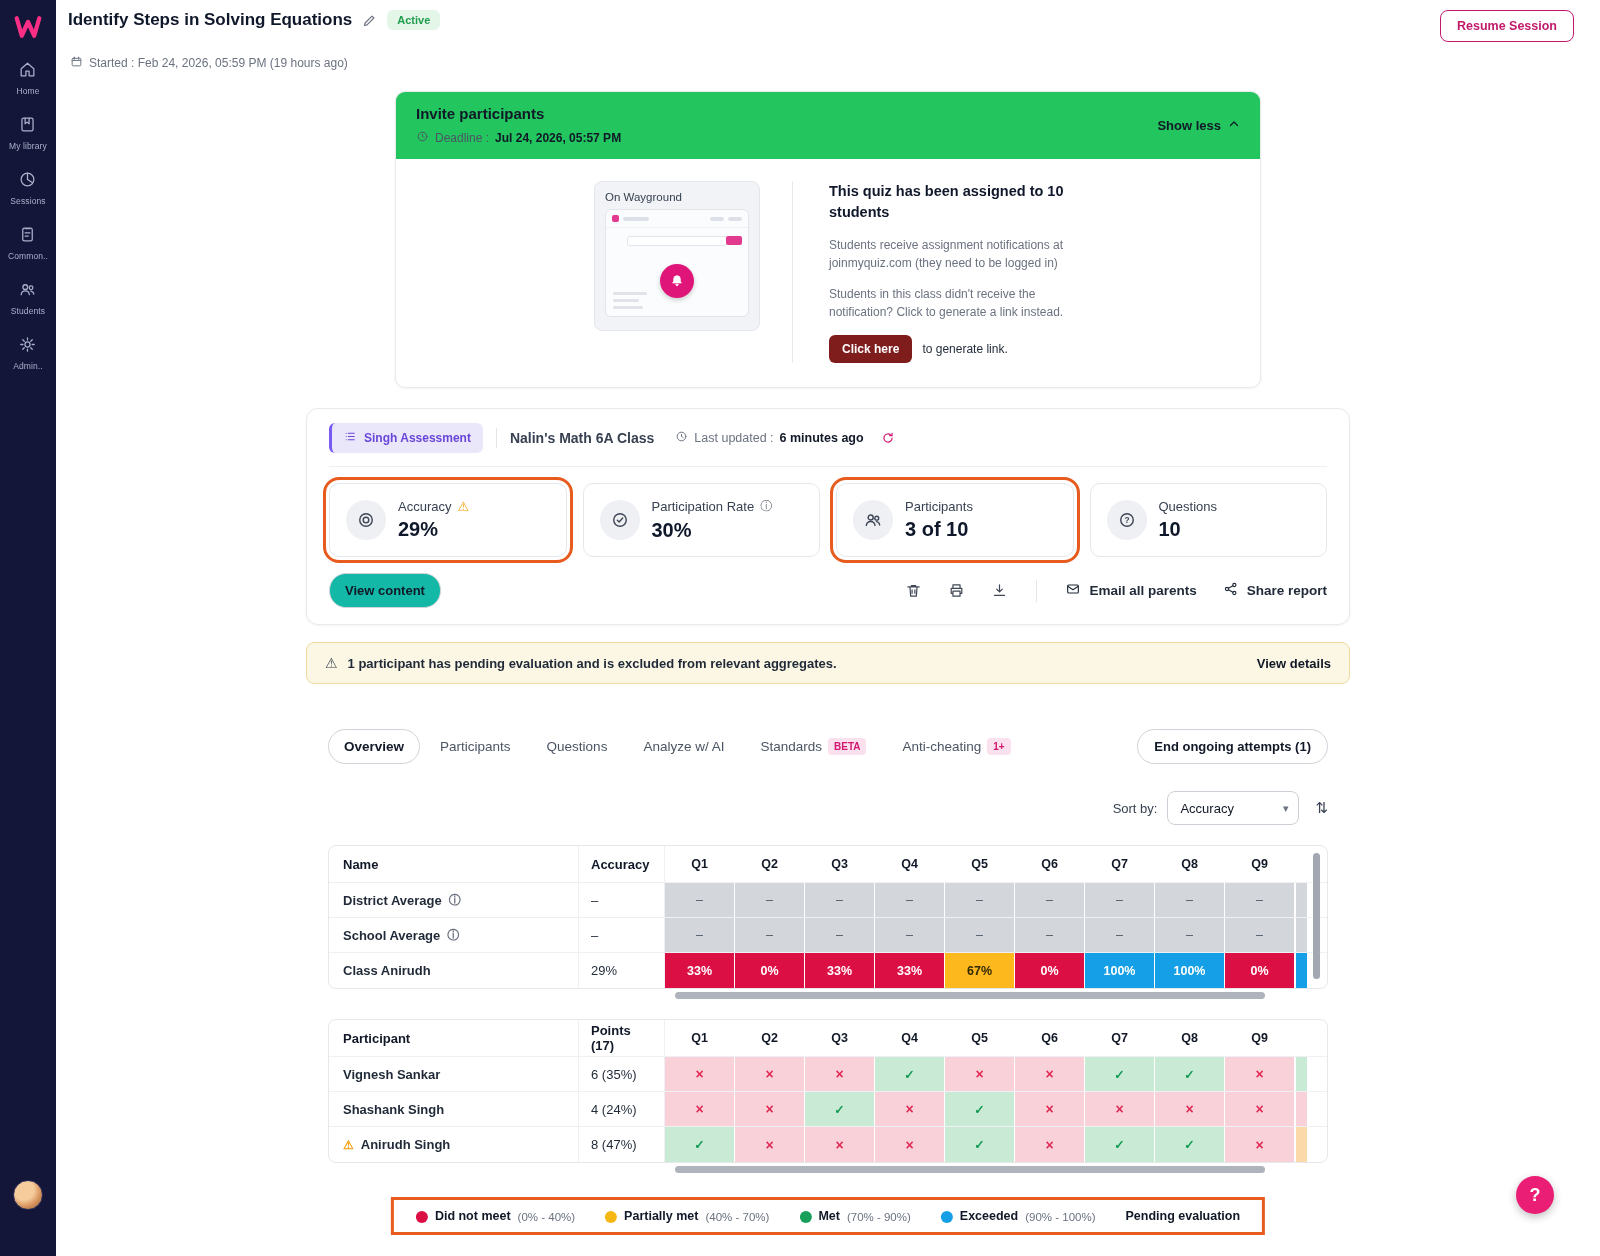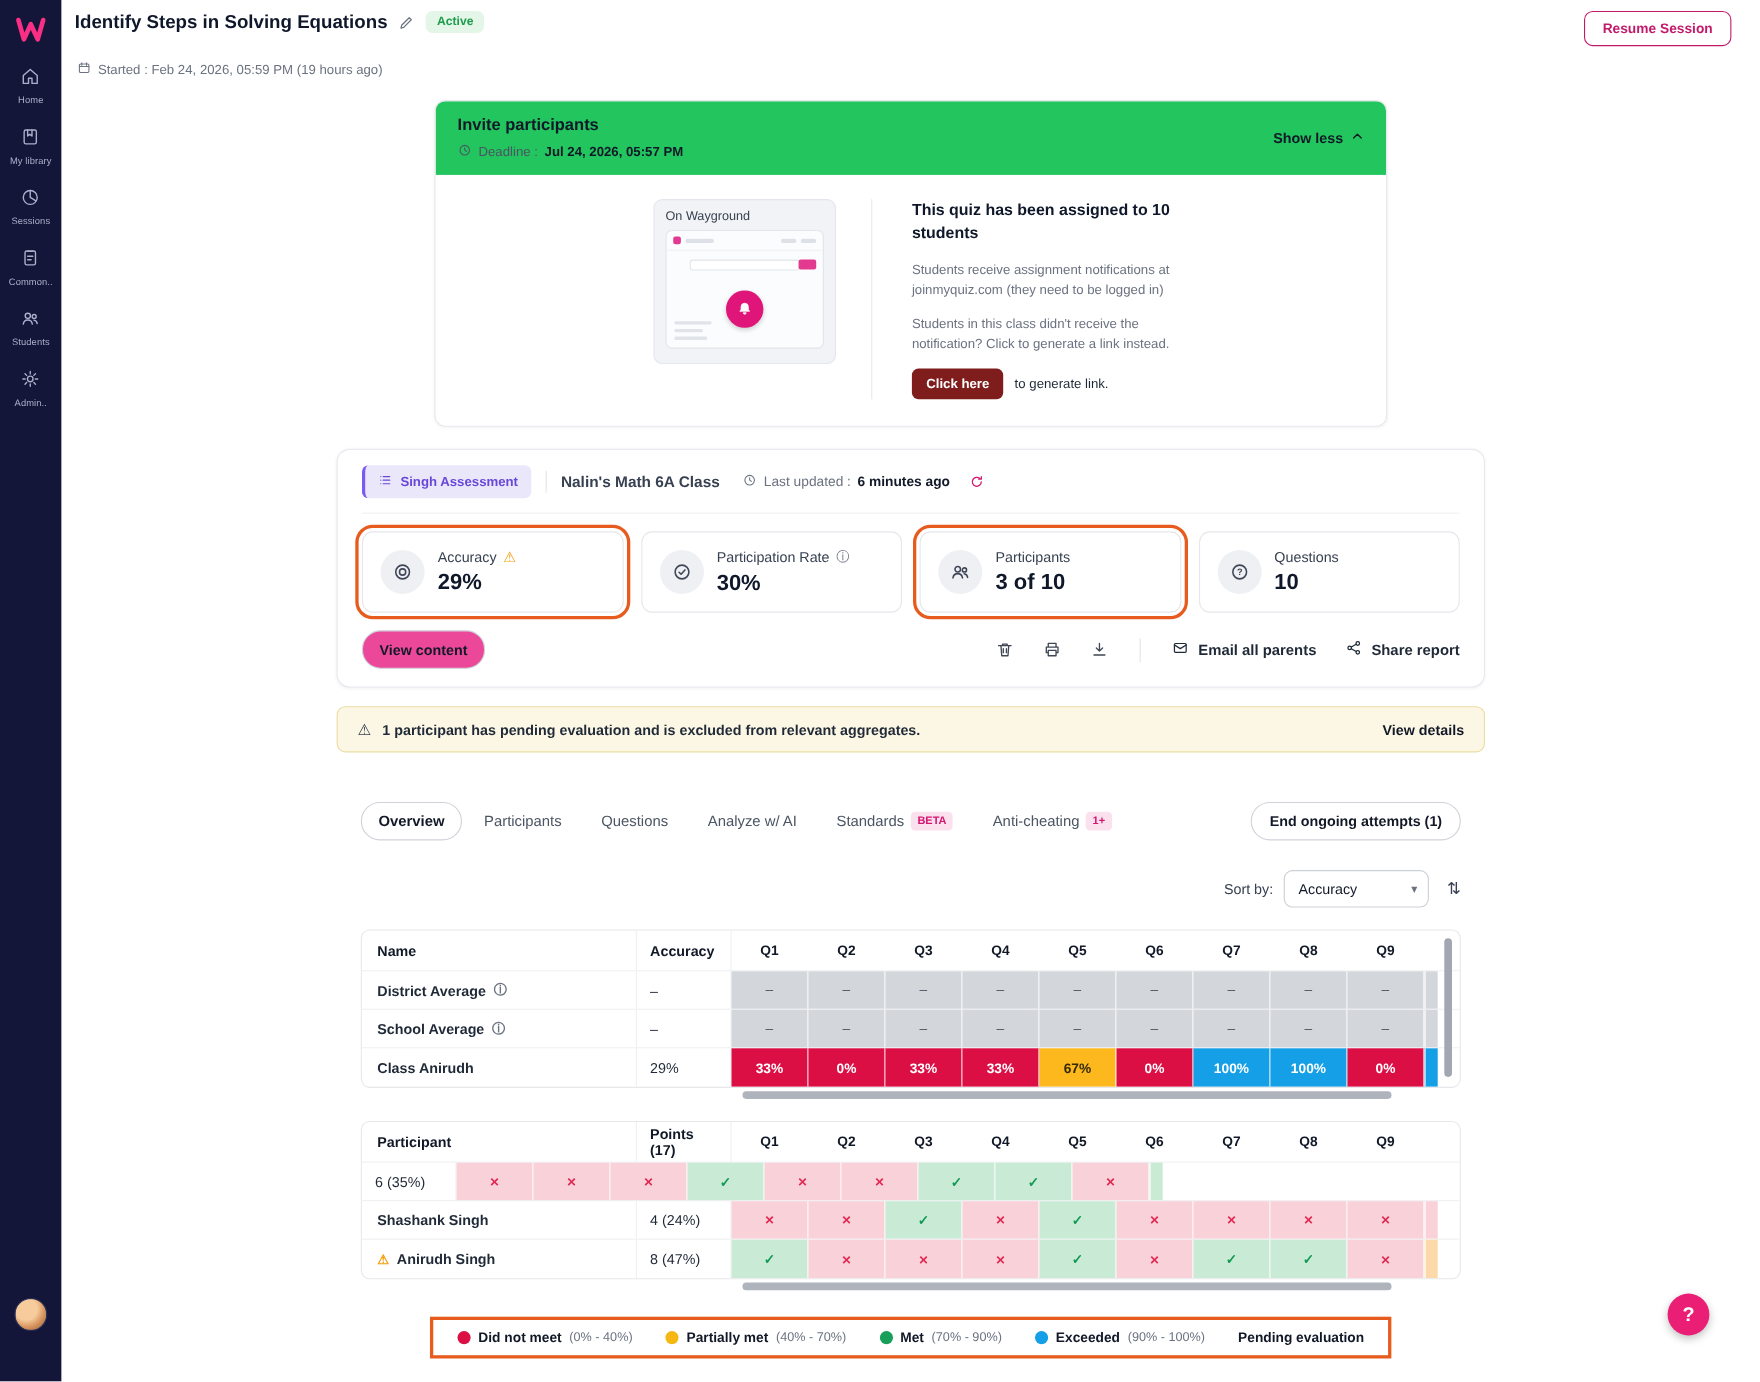--- a/index.html
+++ b/index.html
@@ -82,21 +82,21 @@
 
   .insight-row{display:flex;align-items:center;gap:38px;margin-top:16px}
   .insight-label{font-size:13.5px;font-weight:bold}
   .insight{display:flex;align-items:center;gap:8px;font-size:13px;font-weight:bold;color:#1f2937}
   .dotic{width:15px;height:15px;border-radius:50%;display:flex;align-items:center;justify-content:center;color:#fff;font-size:9.5px;font-weight:bold}
   .ic-done{background:#1f9d4d}.ic-done::after{content:"✓"}
   .ic-miss{background:#dc2e44}.ic-miss::after{content:"×";font-size:11px}
   .ic-un{background:#49505e}.ic-un::after{content:"!"}
 
   .actions{display:flex;align-items:center;margin-top:16px}
-  .btn-view{border:1px solid #cfd4da;background:#ec4899;border-radius:17px;padding:9px 15px;font-family:inherit;font-size:13px;font-weight:bold;color:#111827;cursor:pointer}
+  .btn-view{border:1px solid #cfd4da;background:#14b8a6;border-radius:17px;padding:9px 15px;font-family:inherit;font-size:13px;font-weight:bold;color:#111827;cursor:pointer}
   .actions-right{margin-left:auto;display:flex;align-items:center;gap:26px}
   .tool-ic{color:#3f4754;display:flex;cursor:pointer}
   .tool-ic svg{width:17px;height:17px}
   .act-div{width:1px;height:22px;background:#e2e5ea;margin:0 2px}
   .ghost-btn{display:flex;align-items:center;gap:8px;background:none;border:none;font-family:inherit;font-size:13.5px;font-weight:bold;color:#1f2937;cursor:pointer}
   .ghost-btn svg{width:16px;height:16px}
 
   
   .banner{width:1044px;margin:17px auto 0;background:#fcf7e4;border:1px solid #ecdca2;border-radius:8px;padding:12px 18px;display:flex;align-items:center;gap:10px}
   .banner-warn{color:#374151;font-size:14px}
@@ -140,21 +140,21 @@
   .strip-blue{background:#149fe6;border-left:1px solid #fff}
   .strip-green{background:#c9ebd5;border-left:1px solid #fff}
   .strip-pink{background:#f9d2d9;border-left:1px solid #fff}
   .strip-orange{background:#fcd9a8;border-left:1px solid #fff}
   .row-warn{color:#f59e0b;font-size:12px}
   .v-scroll{position:absolute;right:8px;top:8px;bottom:10px;width:7px;border-radius:4px;background:#a2a7b1;cursor:pointer}
   .h-scroll{position:absolute;left:347px;bottom:-10px;width:590px;height:7px;border-radius:4px;background:#aeb3bc;cursor:pointer}
 
   
   .legend{position:absolute;left:50%;bottom:24px;transform:translateX(-50%);background:#fff;outline:3px solid #e75c1e;display:flex;align-items:center;gap:30px;padding:9px 22px;white-space:nowrap}
-  .legend-item{display:flex;align-items:center;gap:7px}
+  .legend-item{display:flex;align-items:flex-end;gap:7px}
   .legend-dot{width:12px;height:12px;border-radius:50%}
   .legend-label{font-size:12.5px;font-weight:bold;color:#111827}
   .legend-range{font-size:11.5px;color:#6b7280}
 
   .help-fab{position:absolute;right:46px;bottom:42px;width:38px;height:38px;border-radius:50%;background:#e91e74;color:#fff;border:none;font-family:inherit;font-size:18px;font-weight:bold;cursor:pointer;box-shadow:0 3px 8px rgba(0,0,0,.25)}
 </style>
 </head>
 <body>
 
 <div class="app">
@@ -548,20 +548,23 @@
           <div class="tc-q">Q4</div>
           <div class="tc-q">Q5</div>
           <div class="tc-q">Q6</div>
           <div class="tc-q">Q7</div>
           <div class="tc-q">Q8</div>
           <div class="tc-q">Q9</div>
           <div class="tc-strip"></div>
             <div class="tc-pad"></div>
         </div>
         <div class="trow">
+          <div class="tc-name">
+              <span>Vignesh Sankar</span>
+            </div>
           <div class="tc-acc">6 (35%)</div>
           <div class="tc-q mark-x"></div>
           <div class="tc-q mark-x"></div>
           <div class="tc-q mark-x"></div>
           <div class="tc-q mark-check"></div>
           <div class="tc-q mark-x"></div>
           <div class="tc-q mark-x"></div>
           <div class="tc-q mark-check"></div>
           <div class="tc-q mark-check"></div>
           <div class="tc-q mark-x"></div>

